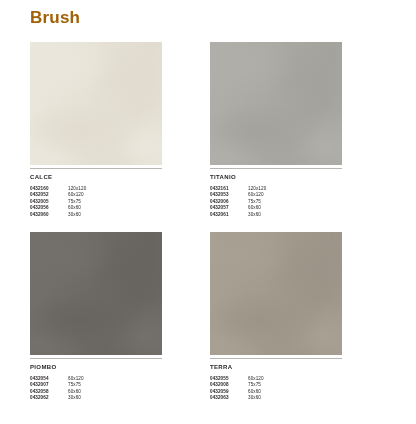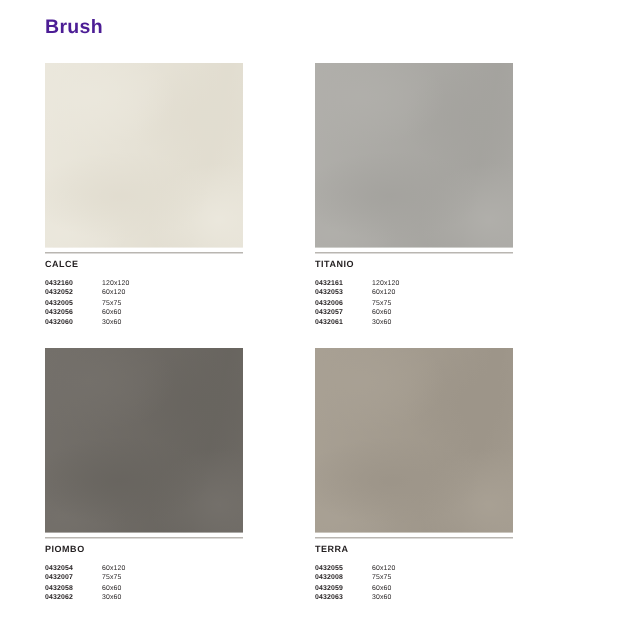--- a/index.html
+++ b/index.html
@@ -17,23 +17,23 @@
     position: relative;
     width: 416px;
     height: 424px;
     background: #ffffff;
     box-sizing: border-box;
   }
   .page-title {
     position: absolute;
     left: 30px;
     top: 8px;
-    font-size: 13px;
+    font-size: 17px;
     font-weight: bold;
-    color: #4c1d95;
+    color: #a16207;
     letter-spacing: 0.2px;
     line-height: 20px;
   }
   .grid {
     position: absolute;
     left: 30px;
     top: 42px;
     width: 356px;
     display: grid;
     grid-template-columns: 132px 132px;

